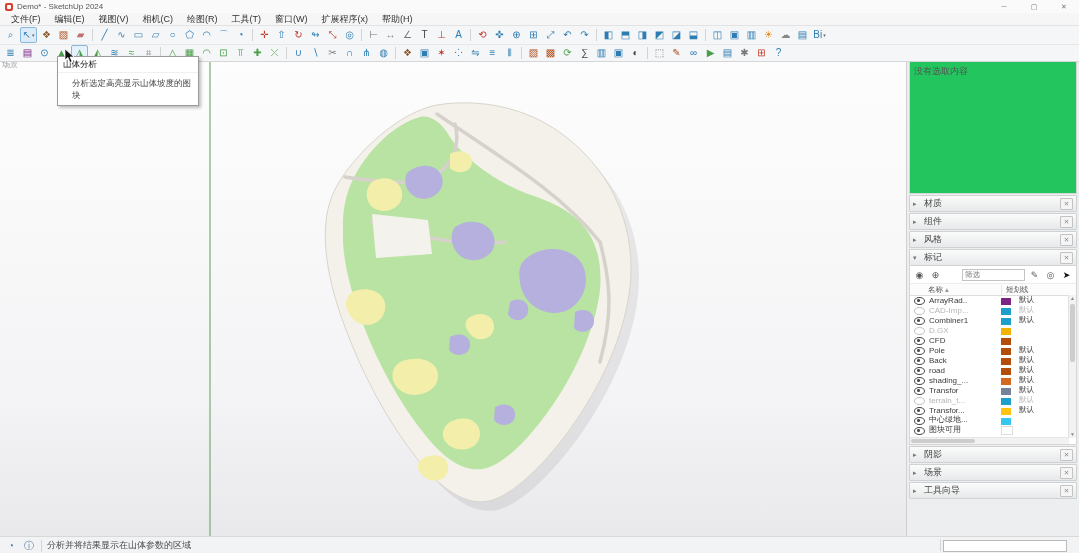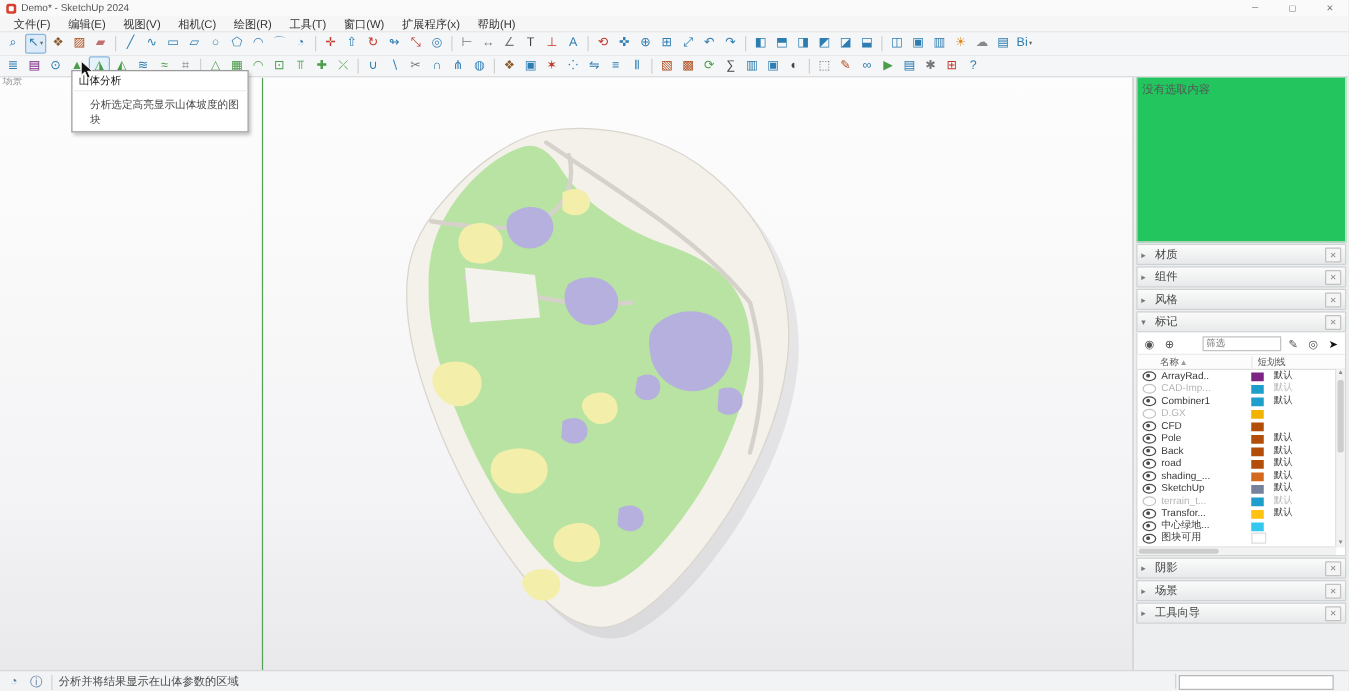--- a/index.html
+++ b/index.html
@@ -379,21 +379,21 @@
             <span class="t-dash">默认</span>
           </div>
           <div class="tag-row">
             <span class="eye"></span>
             <span class="t-name">shading_...</span>
             <span class="swatch" style="background: rgb(210, 105, 30);"></span>
             <span class="t-dash">默认</span>
           </div>
           <div class="tag-row">
             <span class="eye"></span>
-            <span class="t-name">SketchUp</span>
+            <span class="t-name">Transfor</span>
             <span class="swatch" style="background: rgb(118, 129, 155);"></span>
             <span class="t-dash">默认</span>
           </div>
           <div class="tag-row hidden-tag">
             <span class="eye"></span>
             <span class="t-name">terrain_t...</span>
             <span class="swatch" style="background: rgb(30, 158, 203);"></span>
             <span class="t-dash">默认</span>
           </div>
           <div class="tag-row">

